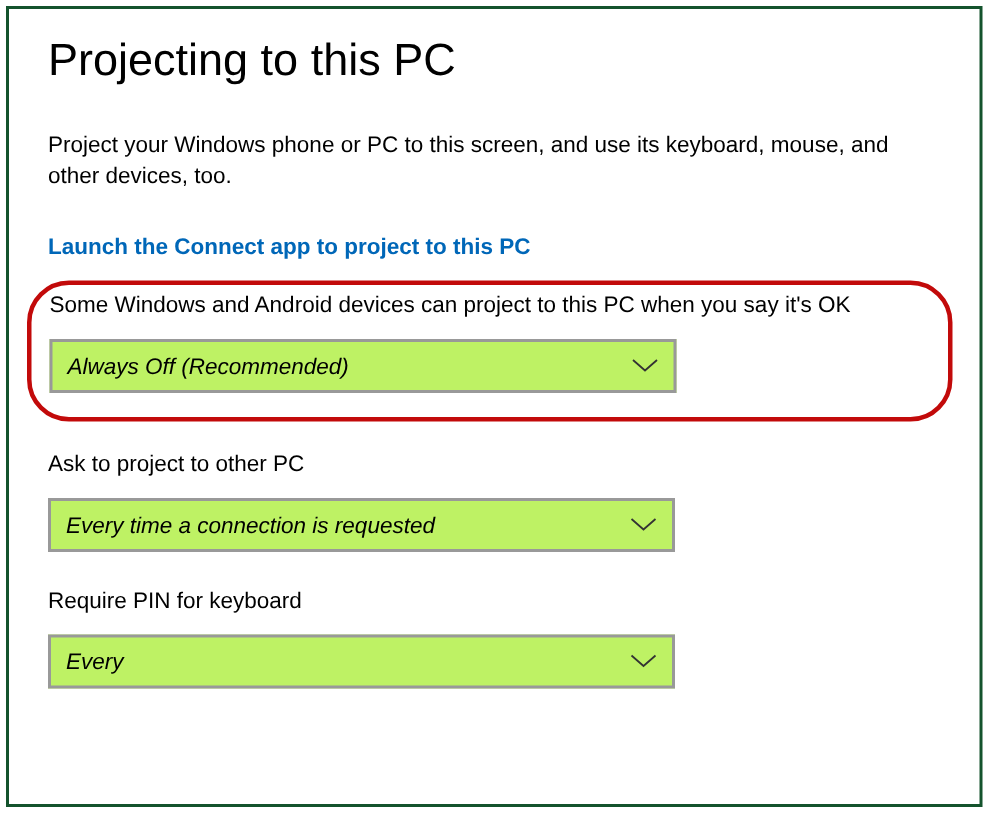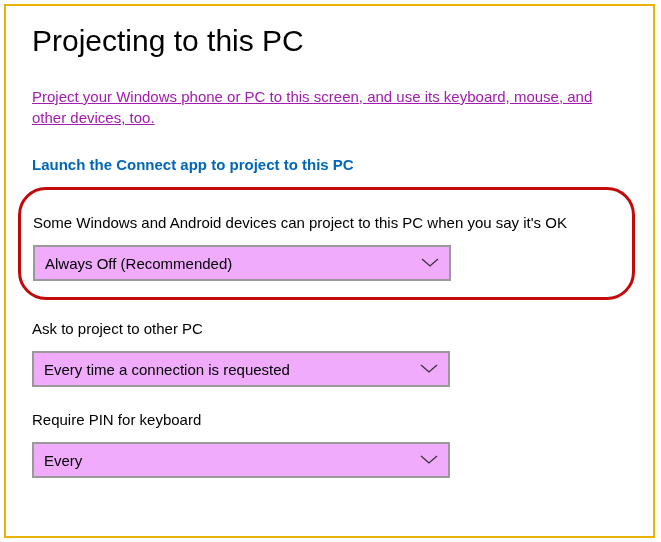--- a/index.html
+++ b/index.html
@@ -8,72 +8,72 @@
       padding: 0;
     }
     body {
       font-family: "Segoe UI", -apple-system, sans-serif;
       background: #fff;
       width: 661px;
       height: 542px;
       position: relative;
     }
     .container {
-      border: 2px solid #eab308;
+      border: 2px solid #14532d;
       width: 651px;
       height: 534px;
       margin: 4px;
       padding: 18px 26px 0 26px;
       overflow: hidden;
     }
     .page-title {
       font-size: 30px;
       font-weight: 400;
       color: #000;
       margin-bottom: 28px;
     }
     .description {
       font-size: 15px;
-      color: #a21caf;
+      color: #000000;
       line-height: 1.4;
       margin-bottom: 28px;
-      text-decoration: underline;
     }
     .link {
       font-size: 15px;
       color: #0067b8;
       cursor: pointer;
       margin-bottom: 14px;
       display: block;
       font-weight: bold;
     }
     .highlight-box {
       border: 3px solid #c20a0a;
       border-radius: 28px;
-      padding: 22px 12px 16px 12px;
+      padding: 3px 12px 16px 12px;
       margin-left: -14px;
       margin-right: -8px;
       margin-bottom: 18px;
     }
     .setting-label {
       font-size: 15px;
       color: #000;
       line-height: 1.4;
       margin-bottom: 12px;
     }
     .dropdown {
       display: flex;
       align-items: center;
       justify-content: space-between;
       border: 2px solid #999;
       width: 418px;
       height: 36px;
       padding: 0 10px 0 10px;
       cursor: pointer;
-      background: #f0abfc;
+      background: #bef264;
+      font-style: italic;
     }
     .dropdown-value {
       font-size: 15px;
       color: #000;
     }
     .chevron {
       width: 18px;
       height: 10px;
     }
     .chevron svg {

